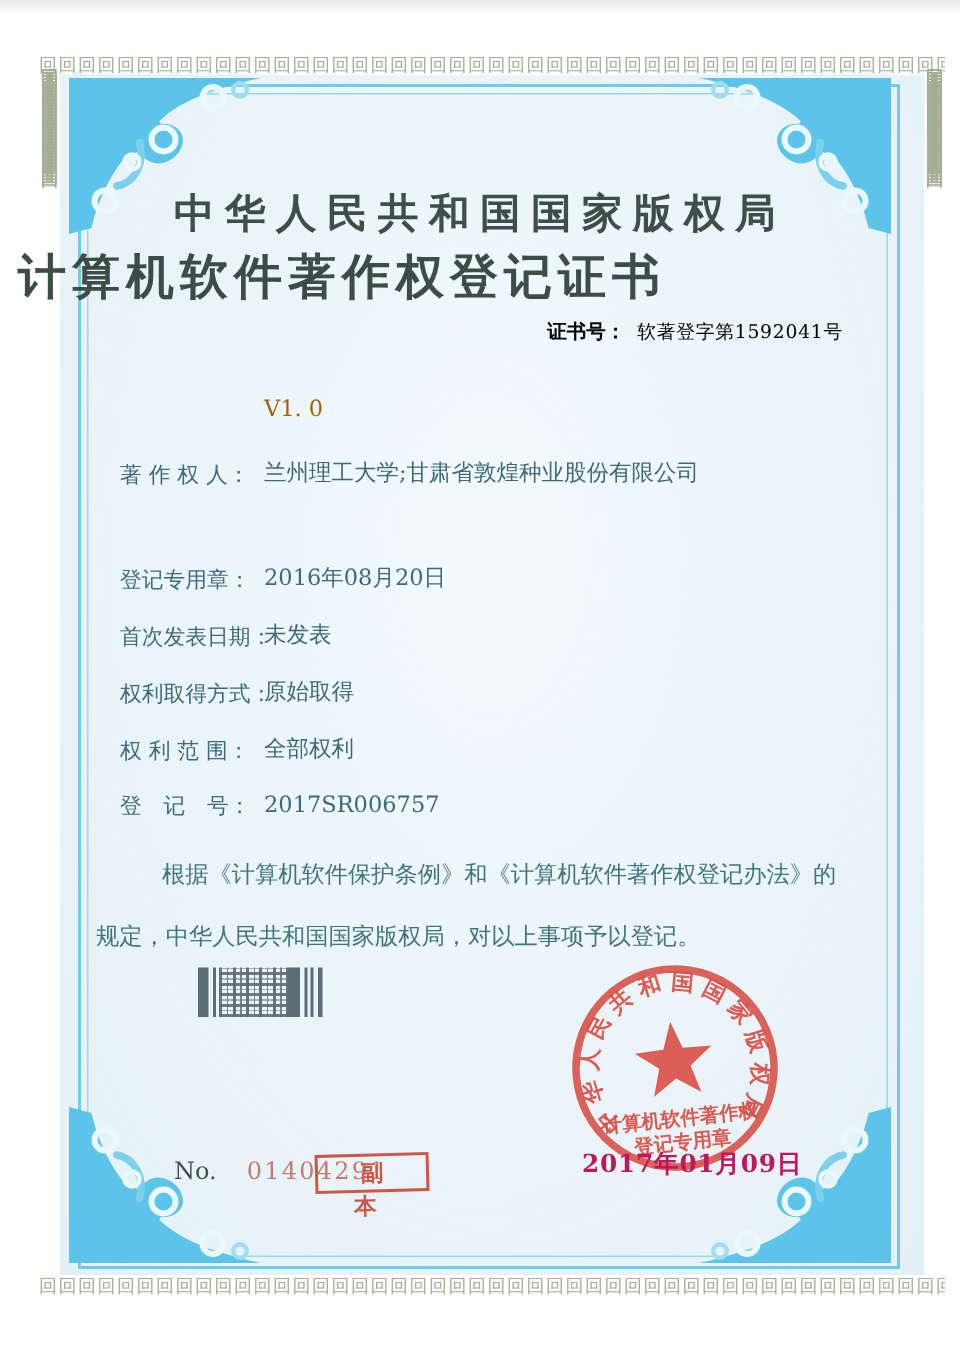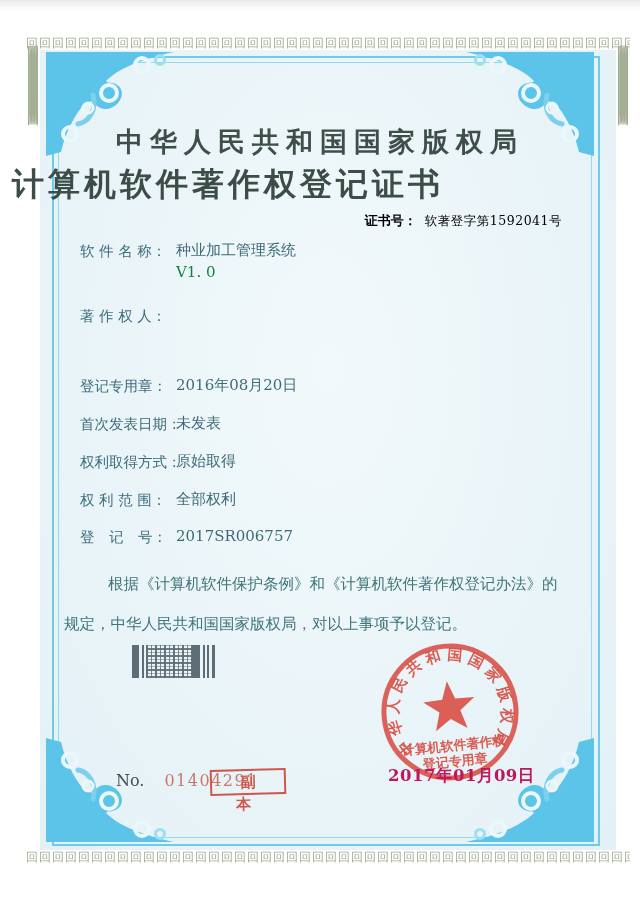--- a/index.html
+++ b/index.html
@@ -36,21 +36,21 @@
        font-size:27px;font-weight:bold;letter-spacing:7px;color:#3e4f4a;}
   .subtitle{position:absolute;left:12px;top:163px;width:616px;text-align:left;
        font-size:32px;font-weight:bold;letter-spacing:4px;color:#3c4d48;}
   .certno{position:absolute;left:290px;top:212px;width:272px;text-align:right;
        color:#000000;font-size:13px;}
   .certno .lab{font-weight:bold;margin-right:8px;}
   .certno .val{font-size:12.5px;letter-spacing:.5px;}
   .frow{position:absolute;left:80px;width:480px;height:22px;color:#3d6b7b;}
   .flabel{display:inline-block;font-size:14.5px;white-space:pre;color:#3d6b7b;}
   .fvalue{position:absolute;left:96px;top:0;font-size:15px;white-space:pre;color:#3e6a78;}
-  .fvalue2{position:absolute;left:176px;top:263px;font-size:15px;color:#15803d;}
+  .fvalue2{position:absolute;left:176px;top:263px;font-size:15px;color:#a16207;}
   .statement{position:absolute;left:64px;top:564px;width:512px;
        font-size:15.5px;line-height:40px;color:#40757c;}
   .statement .l1{text-indent:44px;font-family:Liberation Serif, serif;}
   
   .barcode{position:absolute;left:132px;top:645px;width:96px;height:33px;
        display:flex;align-items:stretch;}
   .bc{background:#5d6d76;}
   .bc.b7{width:7px;} .bc.b2{width:2px;} .bc.b3{width:3px;} .bc.b8{width:8px;}
   .bc.g2{width:2px;background:transparent;} .bc.g3{width:3px;background:transparent;}
   .bc.data{width:46px;background:
@@ -110,27 +110,24 @@
   <svg class="corner br" viewBox="0 0 130 105">
       <use href="#flourish"></use>
     </svg>
 
   <div class="title">中华人民共和国国家版权局</div>
   <div class="subtitle">计算机软件著作权登记证书</div>
   <div class="certno">
     <span class="lab">证书号：</span><span class="val">软著登字第1592041号</span>
   </div>
 
-  <div class="frow" style="top:241px">
-    <span class="flabel">软 件 名 称： </span>
-    <span class="fvalue">种业加工管理系统</span>
-  </div>
   <div class="fvalue2">V1. 0</div>
   <div class="frow" style="top:306px">
     <span class="flabel">著 作 权 人： </span>
+    <span class="fvalue">兰州理工大学;甘肃省敦煌种业股份有限公司</span>
   </div>
   <div class="frow" style="top:376px">
     <span class="flabel">登记专用章： </span>
     <span class="fvalue">2016年08月20日</span>
   </div>
   <div class="frow" style="top:414px">
     <span class="flabel">首次发表日期： </span>
     <span class="fvalue">未发表</span>
   </div>
   <div class="frow" style="top:452px">

